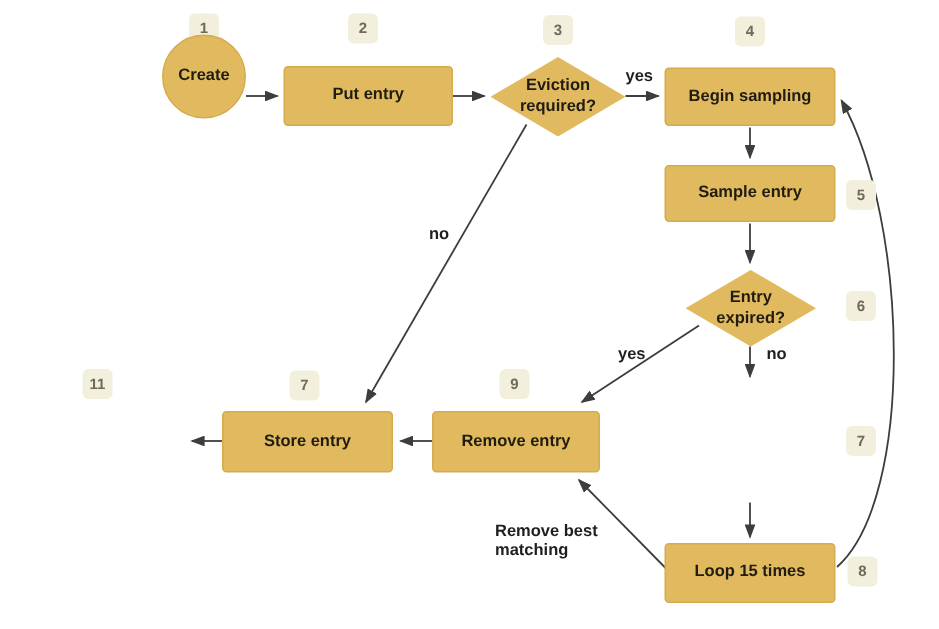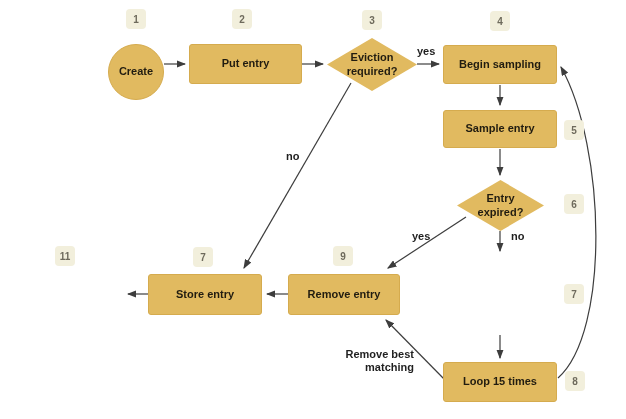--- a/index.html
+++ b/index.html
@@ -11,21 +11,21 @@
         justify-content:center;text-align:center;box-sizing:border-box;border-radius:3px;
         padding:2px 6px;}
   .circle{border-radius:50%;}
   .stadium{border-radius:21px;}
   .diamond{clip-path:polygon(50% 0,100% 50%,50% 100%,0 50%);border:none;padding:0 12px;}
   .badge{position:absolute;width:20px;height:20px;background:#f2efdc;border-radius:4px;
          color:#6e6a5c;font-size:10px;font-weight:700;display:flex;align-items:center;
          justify-content:center;}
   .elabel{position:absolute;color:#1f1f1f;font-size:11px;font-weight:600;line-height:1.15;
           white-space:nowrap;text-align:center;}
-  .elabel.wrap{white-space:normal;width:84px;text-align:right;}
+  .elabel.wrap{white-space:normal;width:84px;text-align:left;}
 </style>
 </head>
 <body>
 
 <div id="canvas">
 
   <svg id="edges" viewBox="0 0 626 419" xmlns="http://www.w3.org/2000/svg">
     <defs>
       <marker id="arw" markerWidth="8" markerHeight="6" refX="7" refY="3" orient="auto">
         <path d="M0,0 L8,3 L0,6 Z" fill="#3d3d3d"></path>
@@ -53,21 +53,21 @@
   <div class="badge" style="left:362px;top:10px">3</div>
   <div class="badge" style="left:490px;top:11px">4</div>
   <div class="badge" style="left:564px;top:120px">5</div>
   <div class="badge" style="left:564px;top:194px">6</div>
   <div class="badge" style="left:564px;top:284px">7</div>
   <div class="badge" style="left:565px;top:371px">8</div>
   <div class="badge" style="left:333px;top:246px">9</div>
   <div class="badge" style="left:193px;top:247px">7</div>
   <div class="badge" style="left:55px;top:246px">11</div>
 
-  <div class="node circle" style="left:108px;top:44px;width:56px;height:56px">Create</div>
+  <div class="node circle" style="left:108px;top:23px;width:56px;height:56px">Create</div>
 
   <div class="node" style="left:189px;top:44px;width:113px;height:40px">Put entry</div>
 
   <div class="node diamond" style="left:327px;top:38px;width:90px;height:53px">Eviction required?</div>
 
   <div class="node" style="left:443px;top:45px;width:114px;height:39px">Begin sampling</div>
 
   <div class="node" style="left:443px;top:110px;width:114px;height:38px">Sample entry</div>
 
   <div class="node diamond" style="left:457px;top:180px;width:87px;height:51px">Entry expired?</div>

